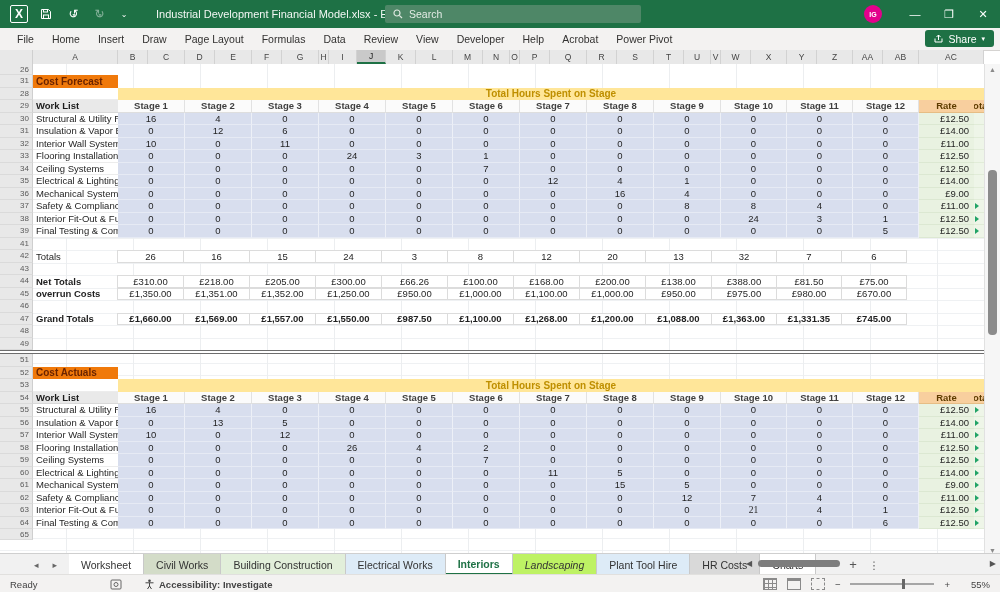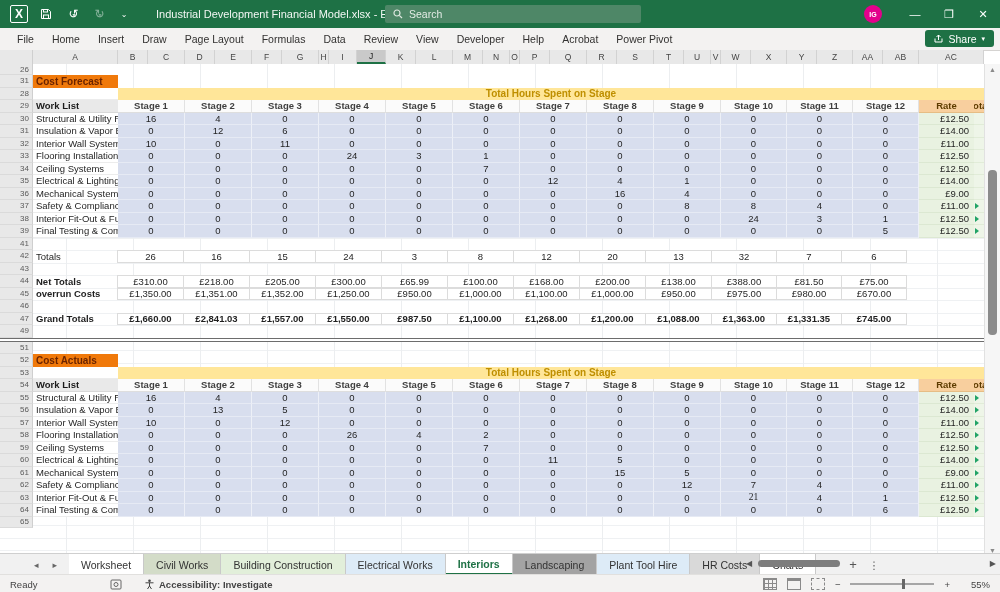--- a/index.html
+++ b/index.html
@@ -440,21 +440,21 @@
       <div class="grow">
         <div class="gut">43</div>
       </div>
       <div class="grow">
         <div class="gut">44</div>
         <div class="cell lblcell bold" style="width: 85px; flex: 0 0 85px;">Net Totals</div>
         <div class="cell vcell" style="width: 67px; flex: 0 0 67px;">£310.00</div>
         <div class="cell vcell" style="width: 67px; flex: 0 0 67px;">£218.00</div>
         <div class="cell vcell" style="width: 67px; flex: 0 0 67px;">£205.00</div>
         <div class="cell vcell" style="width: 67px; flex: 0 0 67px;">£300.00</div>
-        <div class="cell vcell" style="width: 67px; flex: 0 0 67px;">£65.99</div>
+        <div class="cell vcell" style="width: 67px; flex: 0 0 67px;">£66.26</div>
         <div class="cell vcell" style="width: 67px; flex: 0 0 67px;">£100.00</div>
         <div class="cell vcell" style="width: 67px; flex: 0 0 67px;">£168.00</div>
         <div class="cell vcell" style="width: 67px; flex: 0 0 67px;">£200.00</div>
         <div class="cell vcell" style="width: 67px; flex: 0 0 67px;">£138.00</div>
         <div class="cell vcell" style="width: 66px; flex: 0 0 66px;">£388.00</div>
         <div class="cell vcell" style="width: 66px; flex: 0 0 66px;">£81.50</div>
         <div class="cell vcell" style="width: 66px; flex: 0 0 66px;">£75.00</div>
       </div>
       <div class="grow">
         <div class="gut">45</div>
@@ -472,31 +472,34 @@
         <div class="cell vcell" style="width: 66px; flex: 0 0 66px;">£980.00</div>
         <div class="cell vcell" style="width: 66px; flex: 0 0 66px;">£670.00</div>
       </div>
       <div class="grow">
         <div class="gut">46</div>
       </div>
       <div class="grow">
         <div class="gut">47</div>
         <div class="cell lblcell bold" style="width: 85px; flex: 0 0 85px;">Grand Totals</div>
         <div class="cell vcell bold" style="width: 67px; flex: 0 0 67px;">£1,660.00</div>
-        <div class="cell vcell bold" style="width: 67px; flex: 0 0 67px;">£2,841.03</div>
+        <div class="cell vcell bold" style="width: 67px; flex: 0 0 67px;">£1,569.00</div>
         <div class="cell vcell bold" style="width: 67px; flex: 0 0 67px;">£1,557.00</div>
         <div class="cell vcell bold" style="width: 67px; flex: 0 0 67px;">£1,550.00</div>
         <div class="cell vcell bold" style="width: 67px; flex: 0 0 67px;">£987.50</div>
         <div class="cell vcell bold" style="width: 67px; flex: 0 0 67px;">£1,100.00</div>
         <div class="cell vcell bold" style="width: 67px; flex: 0 0 67px;">£1,268.00</div>
         <div class="cell vcell bold" style="width: 67px; flex: 0 0 67px;">£1,200.00</div>
         <div class="cell vcell bold" style="width: 67px; flex: 0 0 67px;">£1,088.00</div>
         <div class="cell vcell bold" style="width: 66px; flex: 0 0 66px;">£1,363.00</div>
         <div class="cell vcell bold" style="width: 66px; flex: 0 0 66px;">£1,331.35</div>
         <div class="cell vcell bold" style="width: 66px; flex: 0 0 66px;">£745.00</div>
+      </div>
+      <div class="grow">
+        <div class="gut">48</div>
       </div>
       <div class="grow">
         <div class="gut">49</div>
       </div>
       <div class="divider"></div>
       <div class="grow">
         <div class="gut">51</div>
       </div>
       <div class="grow">
         <div class="gut">52</div>
@@ -740,21 +743,21 @@
     <div class="tabnav">
       <span>◂</span>
       <span>▸</span>
     </div>
     <div id="sheet-tabs" style="display:flex;align-items:stretch;">
         <div class="stab" style="background: rgb(255, 255, 255);">Worksheet</div>
         <div class="stab" style="background: rgb(211, 220, 200);">Civil Works</div>
         <div class="stab" style="background: rgb(226, 239, 218);">Building Construction</div>
         <div class="stab" style="background: rgb(221, 235, 247);">Electrical Works</div>
         <div class="stab active" style="background: rgb(255, 255, 255);">Interiors</div>
-        <div class="stab" style="background: #a3a3a3;">Landscaping</div>
+        <div class="stab" style="background: #bef264; font-style: italic;">Landscaping</div>
         <div class="stab" style="background: rgb(221, 235, 247);">Plant Tool Hire</div>
         <div class="stab" style="background: rgb(217, 217, 217);">HR Costs</div>
         <div class="stab" style="background: rgb(255, 255, 255);">Charts</div>
       </div>
     <div class="tabextras">
       <span>•••</span>
       <span style="font-size:13px;">+</span>
       <span>⋮</span>
     </div>
   </div>

